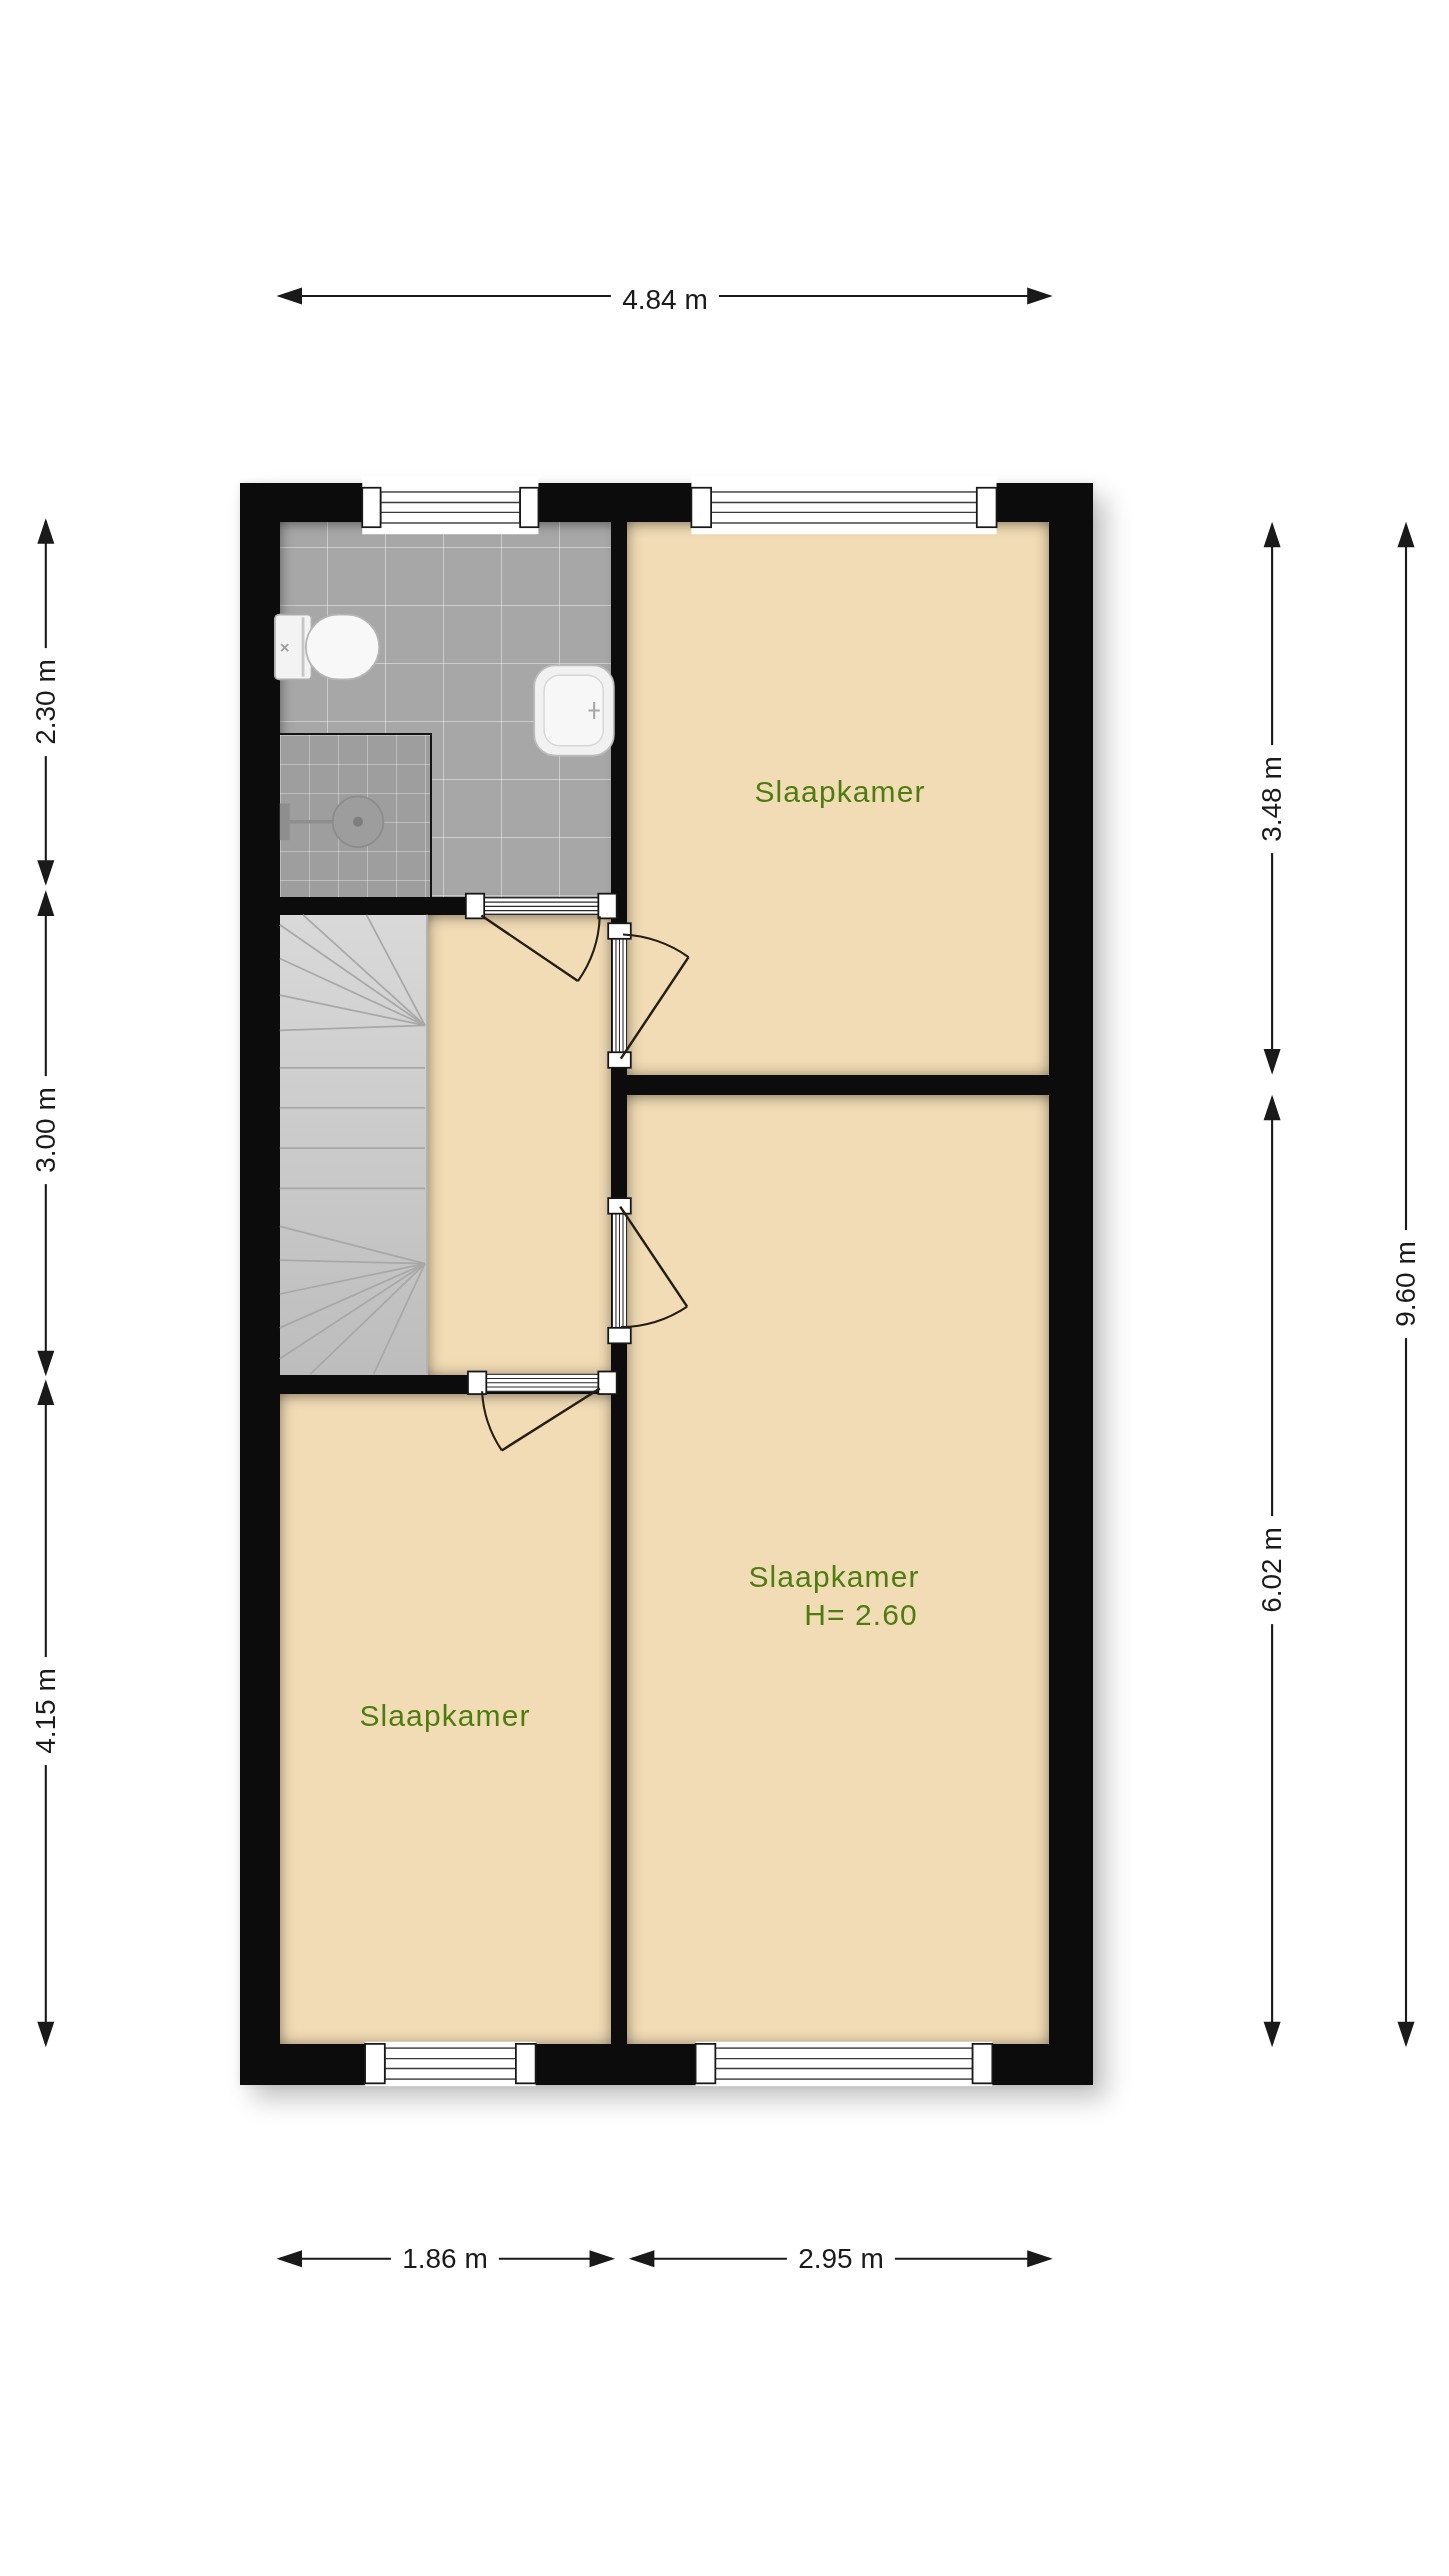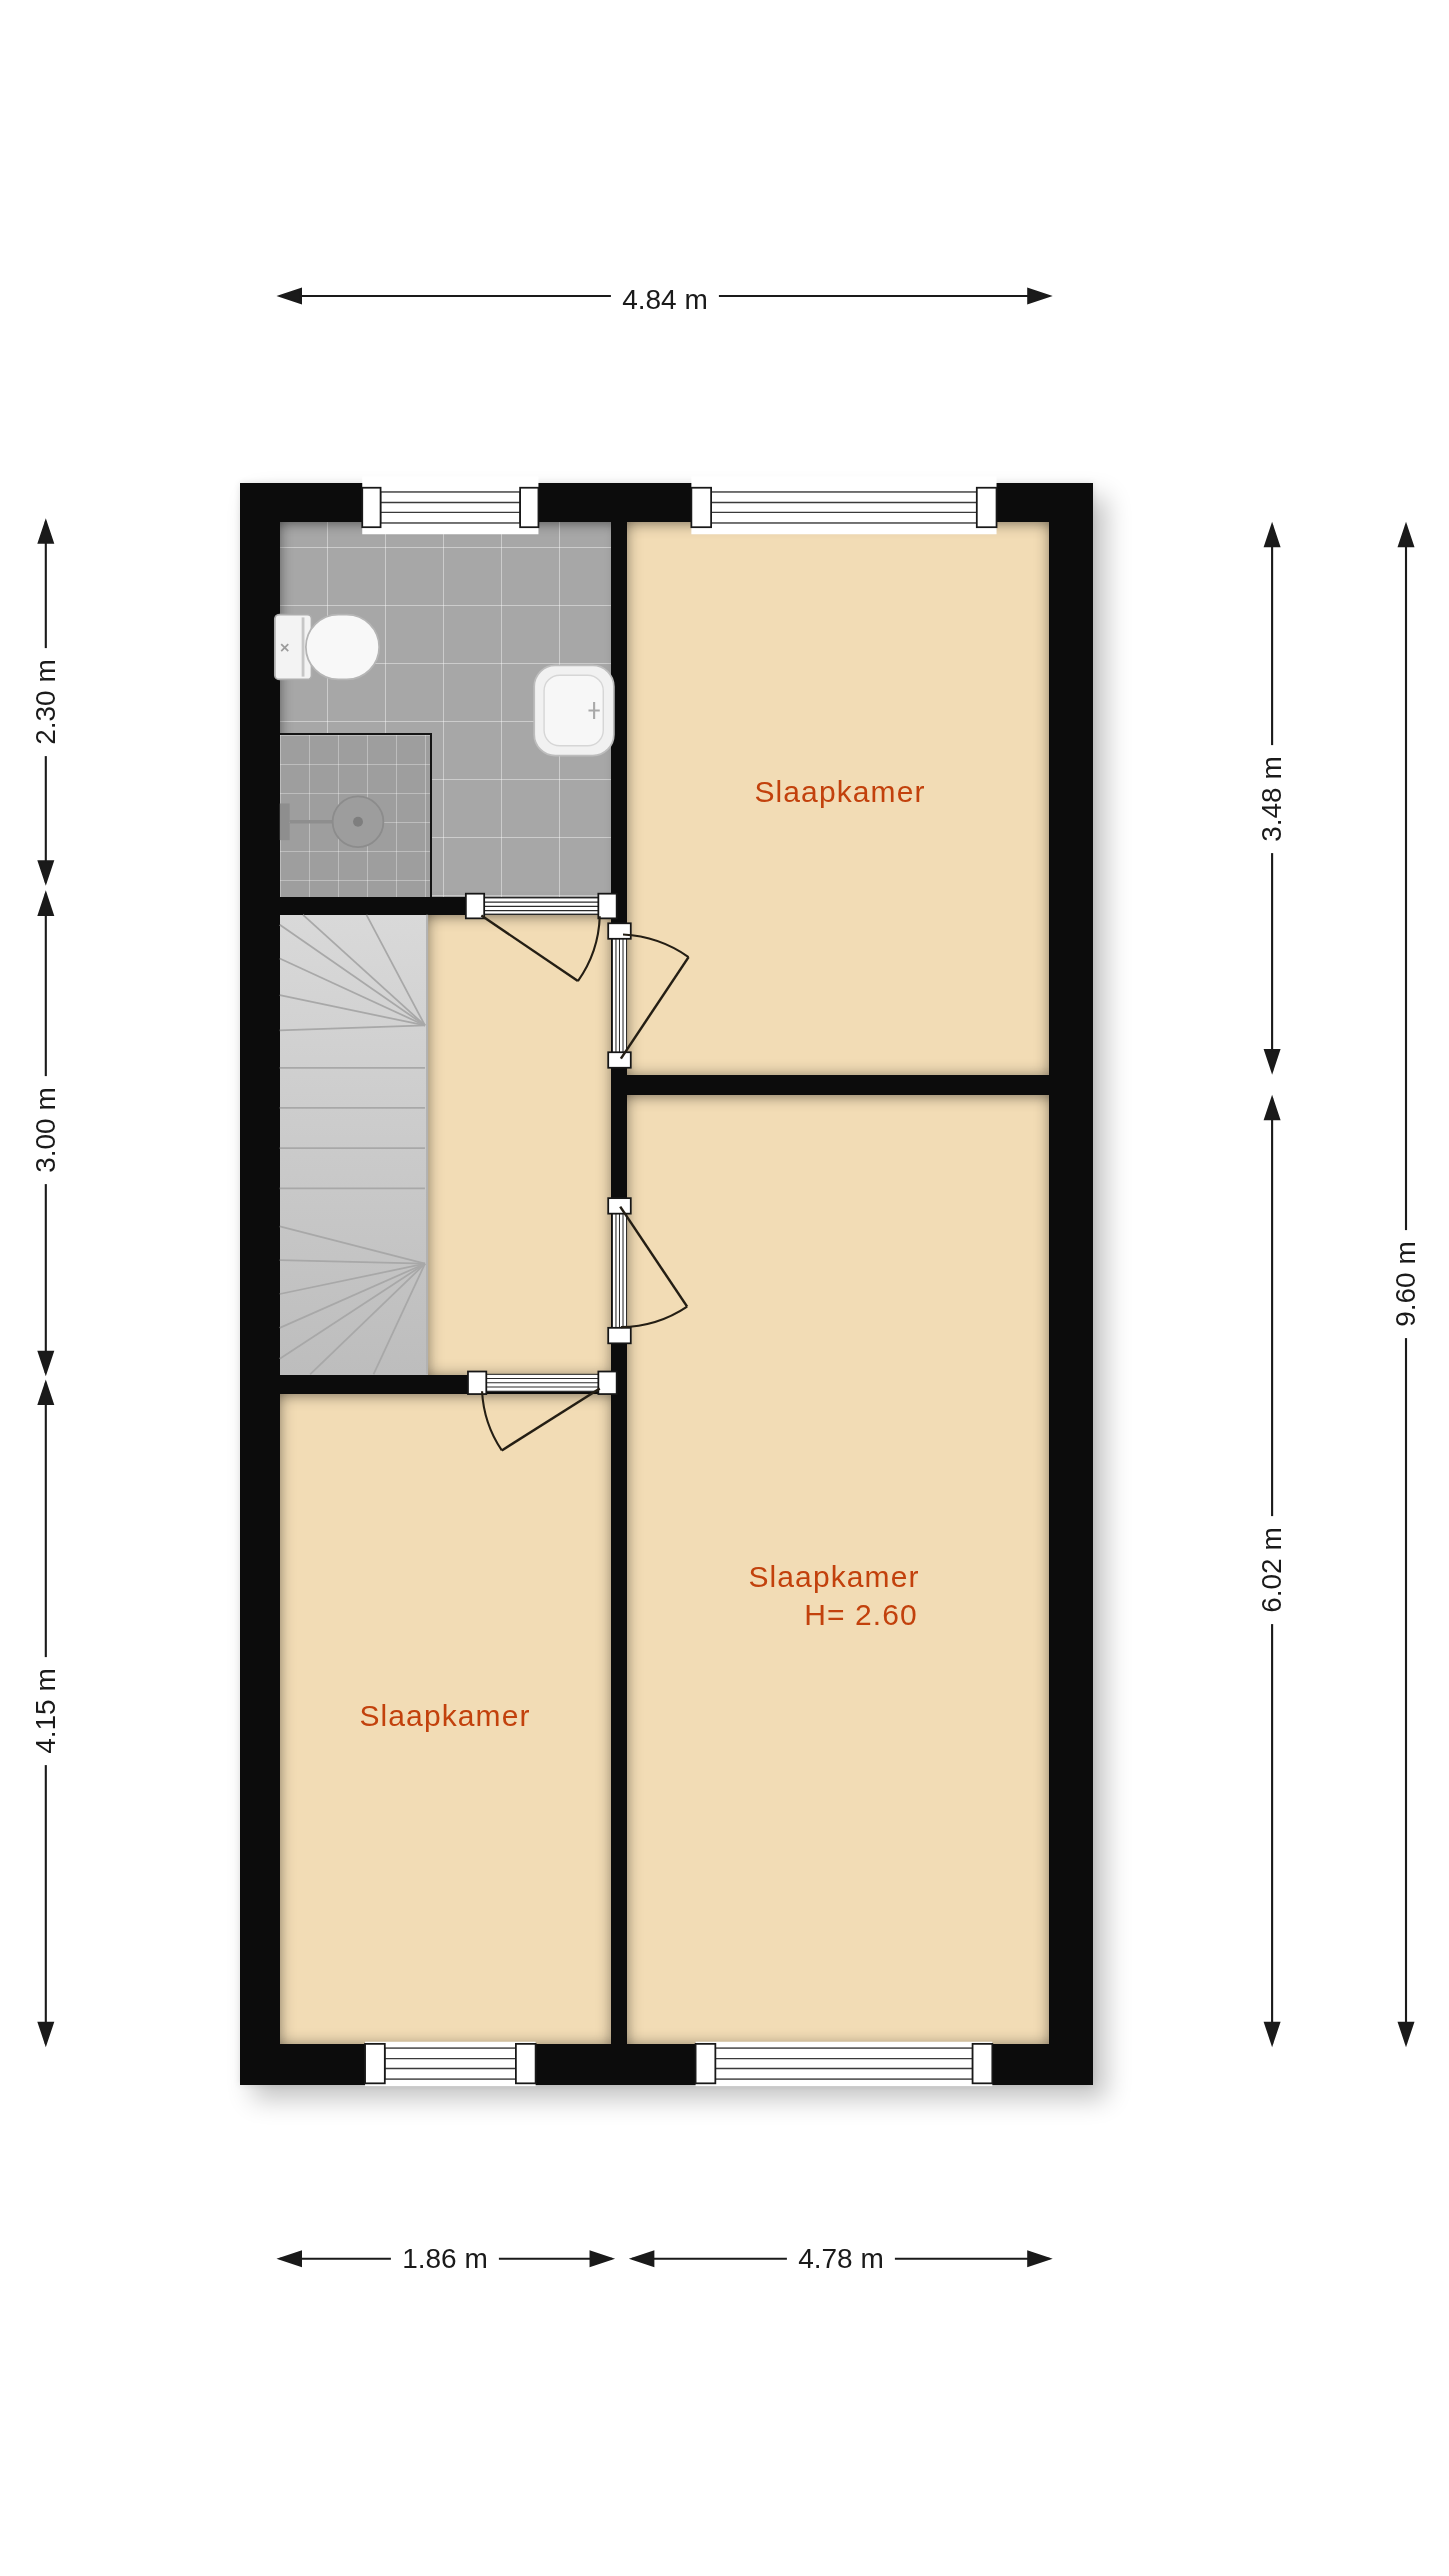--- a/index.html
+++ b/index.html
@@ -29,21 +29,21 @@
       background:linear-gradient(180deg,#D9D9D9 0%,#CCCCCC 45%,#BDBDBD 100%);}
   .landing{left:428px;top:915px;width:183px;height:460px;}
   .bed-tr{left:627px;top:522px;width:422px;height:553px;}
   .bed-br{left:627px;top:1095px;width:422px;height:949px;}
   .bed-bl{left:280px;top:1394px;width:331px;height:650px;}
 
   svg.overlay{position:absolute;left:0;top:0;width:1449px;height:2576px;}
 
   
   .lbl{position:absolute;transform:translate(-50%,-50%);white-space:nowrap;color:#2A2A2A;}
-  .room-lbl{font-size:30px;font-weight:500;letter-spacing:1.1px;color:#c2410c;}
+  .room-lbl{font-size:30px;font-weight:500;letter-spacing:1.1px;color:#4d7c0f;}
   .dim-lbl{font-size:28px;color:#1A1A1A;background:#ffffff;padding:2.8px 11.3px;}
   .dim-lbl.vert{transform:translate(-50%,-50%) rotate(-90deg);}
 </style>
 </head>
 <body>
 
 <div id="stage">
 
   <div class="walls"></div>
   <div class="room bathroom"></div>
@@ -208,21 +208,21 @@
     </g>
   </svg>
 
   <div class="lbl room-lbl" style="left:840px;top:792px;">Slaapkamer</div>
   <div class="lbl room-lbl" style="left:834px;top:1577px;">Slaapkamer</div>
   <div class="lbl room-lbl" style="left:861px;top:1615px;text-align:center;">H= 2.60</div>
   <div class="lbl room-lbl" style="left:445px;top:1716px;">Slaapkamer</div>
 
   <div class="lbl dim-lbl" style="left:665px;top:300px;">4.84 m</div>
   <div class="lbl dim-lbl" style="left:445px;top:2259px;">1.86 m</div>
-  <div class="lbl dim-lbl" style="left:841px;top:2259px;">4.78 m</div>
+  <div class="lbl dim-lbl" style="left:841px;top:2259px;">2.95 m</div>
   <div class="lbl dim-lbl vert" style="left:46px;top:702px;">2.30 m</div>
   <div class="lbl dim-lbl vert" style="left:46px;top:1130px;">3.00 m</div>
   <div class="lbl dim-lbl vert" style="left:46px;top:1711px;">4.15 m</div>
   <div class="lbl dim-lbl vert" style="left:1272px;top:799px;">3.48 m</div>
   <div class="lbl dim-lbl vert" style="left:1272px;top:1570px;">6.02 m</div>
   <div class="lbl dim-lbl vert" style="left:1406px;top:1284px;">9.60 m</div>
 
 </div>
 
 

